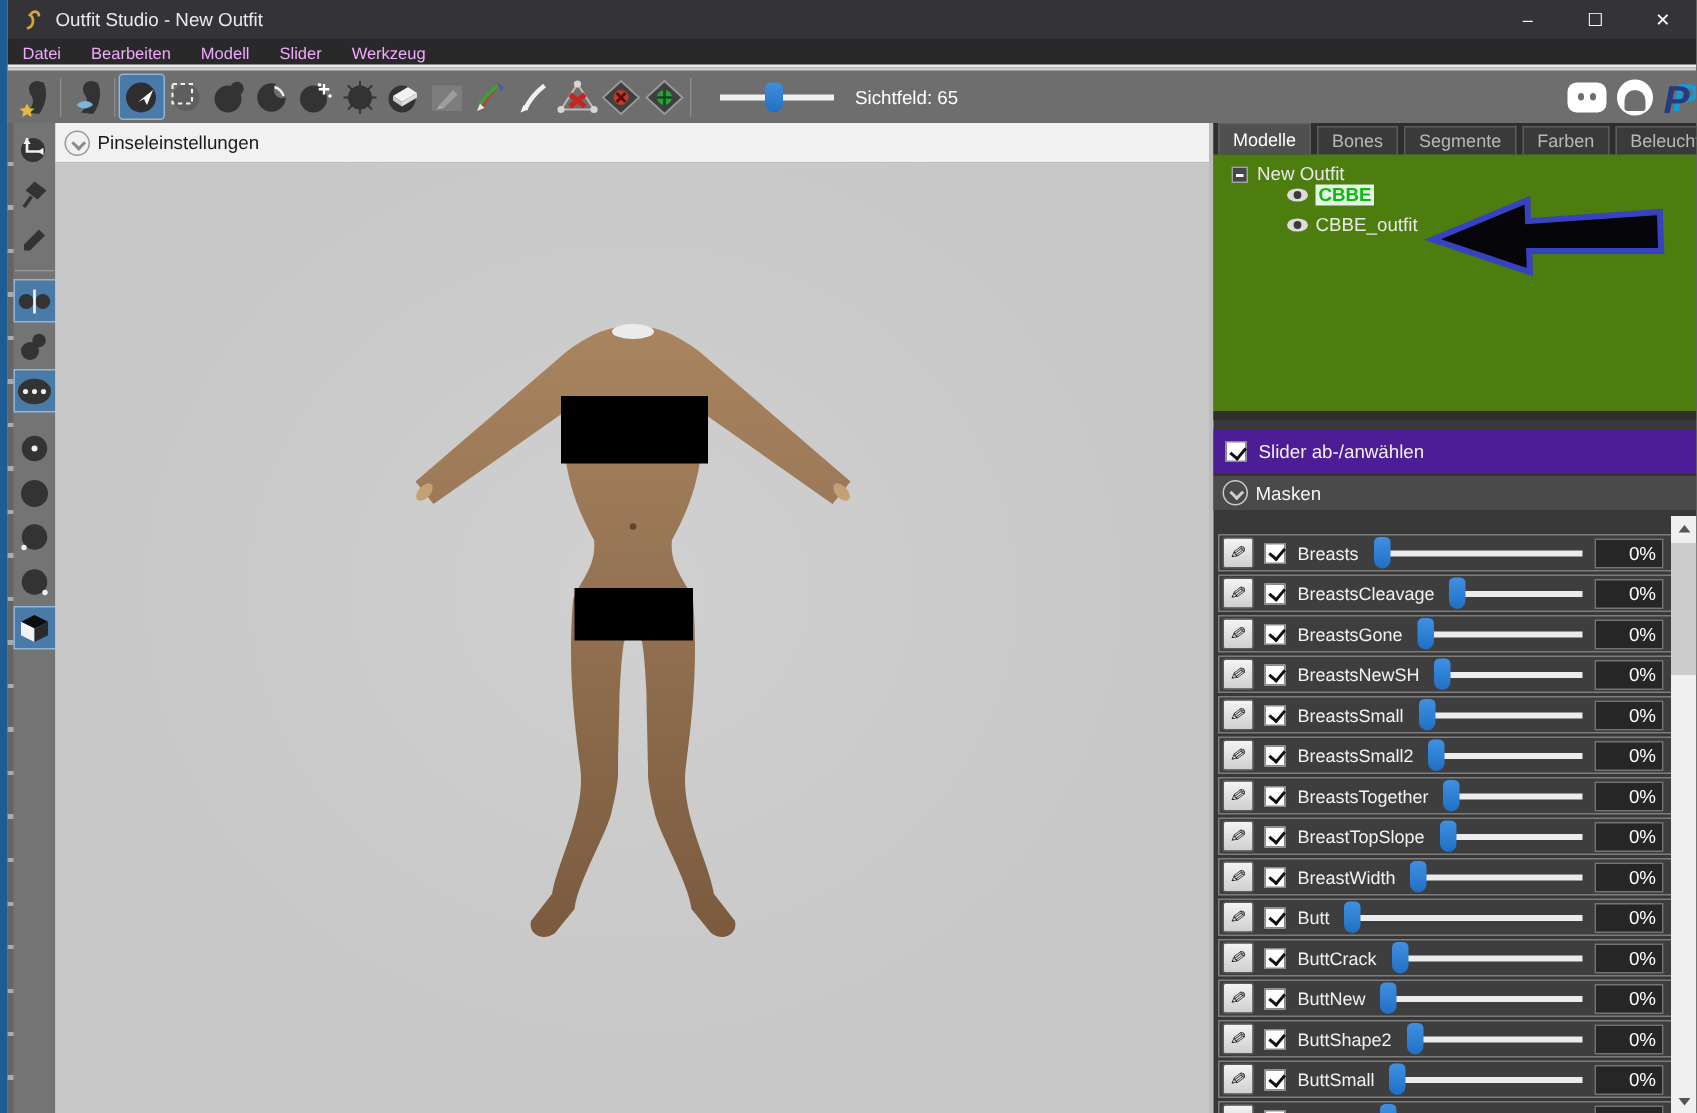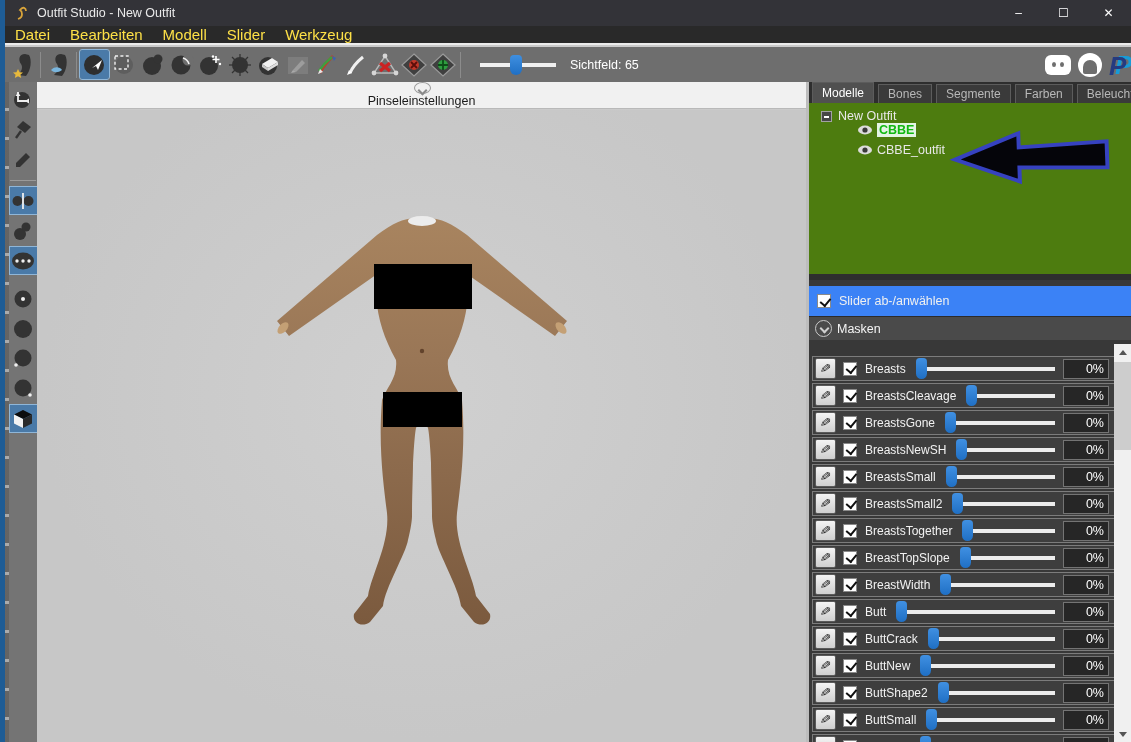--- a/index.html
+++ b/index.html
@@ -9,21 +9,21 @@
 
   
   .edge-left { position:absolute; left:0; top:0; width:5px; height:742px; background:#1e5c95; z-index:50; }
   .titlebar { position:absolute; left:5px; top:0; width:1126px; height:26px; background:#333338;
               display:flex; align-items:center; color:#eaeaea; font-size:12.5px; }
   .app-icon { margin:0 8px 0 10px; width:14px; height:16px; }
   .win-btns { margin-left:auto; display:flex; height:26px; }
   .win-btn { width:45px; height:26px; display:flex; align-items:center; justify-content:center;
              color:#fff; font-size:12px; }
   .menubar { position:absolute; left:5px; top:26px; width:1126px; height:19px; background:#292929;
-             display:flex; align-items:center; color:#fde047; font-size:15px; border-bottom:2px solid #ececec; }
+             display:flex; color:#f0abfc; font-size:11px; border-bottom:2px solid #ececec; }
   .menu-item { padding:0 10px; height:19px; display:flex; align-items:center; }
 
   
   .toolbar { position:absolute; left:5px; top:47px; width:1126px; height:35px; background:#6e6e6e;
              display:flex; align-items:center; padding-left:3px;text-align:center; }
   .tb-icon { width:29px; height:29px; display:flex; align-items:center; justify-content:center;
              border-radius:2px; position:relative; flex:0 0 auto; }
   .tb-icon.active { background:#4a7aa8; outline:1px solid #8fb6d8; }
   .tb-icon.disabled { opacity:.55; }
   .tb-sep { width:1px; height:26px; background:#595959; border-right:1px solid #8c8c8c; margin:0 3px; flex:0 0 auto;}
@@ -50,21 +50,21 @@
                    background:repeating-linear-gradient(#5a5a5a 0 26px, #cfcfcf 26px 29px); opacity:.6; }
   .side-tools { position:absolute; left:4px; top:4px; width:28px; display:flex; flex-direction:column; align-items:center; }
   .side-btn { width:27px; height:27px; display:flex; align-items:center; justify-content:center; margin-bottom:3px; }
   .side-btn.active { background:#4a7aa8; outline:1px solid #8fb6d8; }
   .side-sep { width:26px; height:1px; background:#595959; border-bottom:1px solid #9a9a9a; margin:4px 0 6px; }
   .gap8 { height:8px; }
 
   
   .canvas { position:absolute; left:37px; top:82px; width:769px; height:660px; background:#cbcbcb; }
   .canvas-header { position:absolute; left:0; top:0; width:100%; height:27px; background:#f1f1f1;
-                   border-bottom:1px solid #b9b9b9; display:flex; align-items:center; color:#1a1a1a; font-size:12.5px;flex-direction:column; }
+                   border-bottom:1px solid #b9b9b9; display:flex; align-items:center; color:#1a1a1a; font-size:12.5px; }
   .chev-circle { width:17px; height:17px; border-radius:50%; border:1px solid #9a9a9a; margin:0 5px 0 6px;
                  position:relative; }
   .chev-circle::after { content:""; position:absolute; left:4.5px; top:4px; width:5px; height:5px;
                         border:solid #8a8a8a; border-width:0 2px 2px 0; transform:rotate(45deg); }
   .viewport { position:absolute; left:0; top:28px; right:0; bottom:0;
               background:radial-gradient(ellipse at 50% 45%, #d0d0d0 0%, #c7c7c7 70%); }
   .body-svg { position:absolute; left:223px; top:98px; }
 
   
   .panel { position:absolute; left:806px; top:82px; width:325px; height:660px; background:#383838;
@@ -76,21 +76,21 @@
   .tab.active { background:#505050; color:#fff; height:21px; }
   .tree { position:absolute; left:0; top:21px; width:100%; height:177px; background:#4d7c0f;
           border-bottom:6px solid #2e2e2e; color:#e8e8e8; font-size:12.5px; }
   .tree-root { position:absolute; left:12px; top:6px; display:flex; align-items:center; gap:6px; }
   .expand-box { width:11px; height:11px; background:#474747; border:1px solid #a2a2a2; position:relative; }
   .expand-box::after { content:""; position:absolute; left:2px; top:4.5px; width:5px; height:1.6px; background:#fff; }
   .tree-item { position:absolute; left:48px; display:flex; align-items:center; gap:4px; }
   .tree-item.sel .lbl { background:#e4f4e4; color:#12b812; font-weight:bold; padding:0 2px; }
   .arrow-annot { position:absolute; left:140px; top:22px; }
 
-  .toggle-row { position:absolute; left:0; top:204px; width:100%; height:30px; background:#3b82f6;
+  .toggle-row { position:absolute; left:0; top:204px; width:100%; height:30px; background:#4c1d95;
                 display:flex; align-items:center; color:#f0f0f0; font-size:12.5px; }
   .masks-header { position:absolute; left:0; top:234px; width:100%; height:24px; background:#4a4a4a;
                   display:flex; align-items:center; color:#f5f5f5; font-size:12.5px;
                   border-top:1px solid #2b2b2b; }
   .masks-header .chev-circle { border-color:#c9c9c9; }
   .masks-header .chev-circle::after { border-color:#cfcfcf; }
 
   .checkbox { width:14px; height:14px; background:#fff; border:1px solid #8a8a8a; position:relative; flex:0 0 auto;}
   .checkbox::after { content:""; position:absolute; left:3.5px; top:0.5px; width:4.5px; height:8px;
                      border:solid #101010; border-width:0 2px 2px 0; transform:rotate(40deg); }

